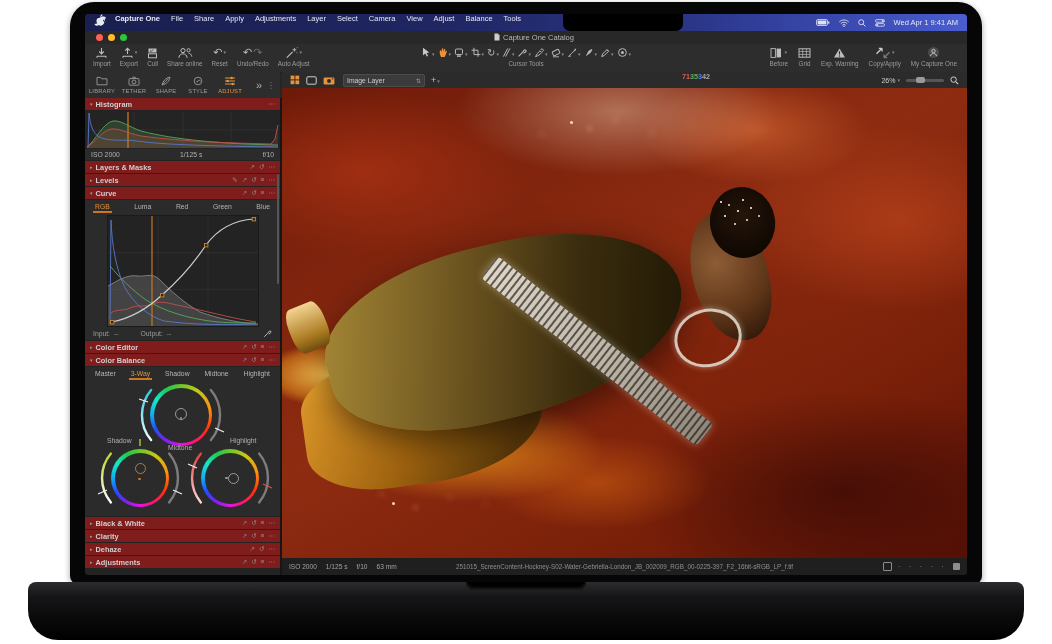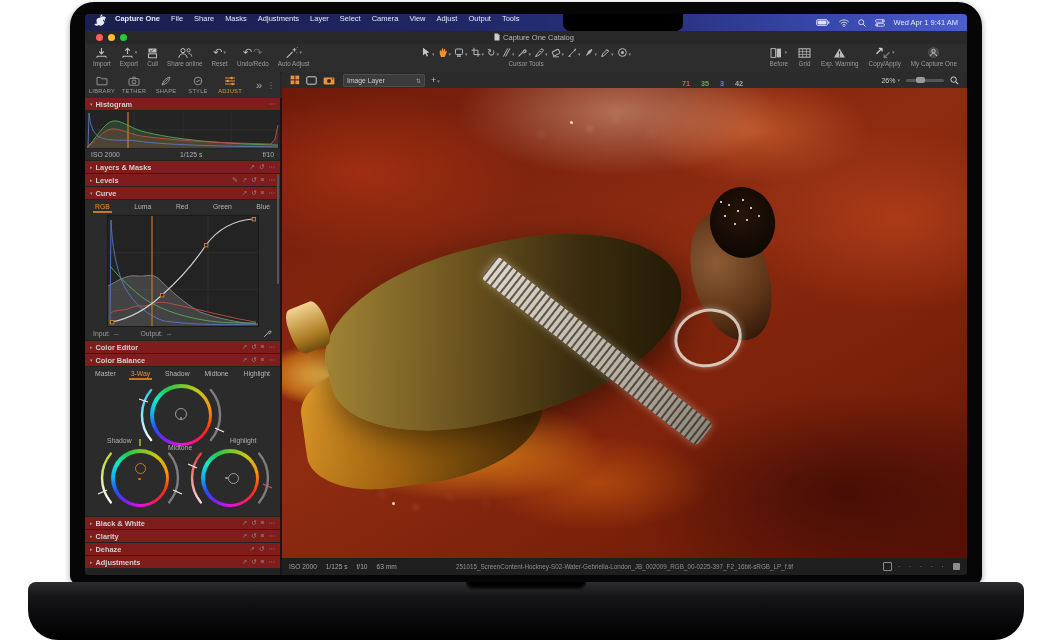--- a/index.html
+++ b/index.html
@@ -59,21 +59,21 @@
   .ts-exp{font-size:11px;}
   .ts-dots{font-size:8px;color:#8a8a8a;}
   
   .viewerbar{position:absolute;left:197px;top:58px;width:685px;height:16px;background:#2b2b2b;
         border-bottom:1px solid #191919;display:flex;align-items:center;}
   .vb-icons{display:flex;align-items:center;gap:6px;margin-left:8px;}
   .vb-select{margin-left:8px;width:74px;height:11px;background:#3b3b3b;border:1px solid #4c4c4c;
         border-radius:2px;display:flex;align-items:center;font-size:6.8px;color:#cfcfcf;padding:0 3px;}
   .vb-select .updown{margin-left:auto;font-size:6px;color:#9a9a9a;}
   .vb-plus{margin-left:6px;font-size:9px;color:#c0c0c0;display:flex;align-items:center;gap:1px;}
-  .rgbvals{position:absolute;left:400px;top:0;height:16px;display:flex;align-items:flex-end;gap:11px;
+  .rgbvals{position:absolute;left:400px;top:0;height:16px;display:flex;align-items:flex-start;
         font-size:7.2px;font-weight:bold;}
   .vr{color:#d85c52}.vg{color:#58b058}.vb{color:#6080d8}.vl{color:#a8a8a8}
   .vb-right{margin-left:auto;display:flex;align-items:center;gap:6px;padding-right:8px;}
   .zoomlvl{font-size:7px;color:#cfcfcf;display:flex;gap:2px;align-items:center;}
   .zoom-slider{width:38px;height:3px;background:#565656;border-radius:2px;position:relative;}
   .zoom-knob{position:absolute;left:10px;top:-2px;width:9px;height:6px;background:#9a9a9a;border-radius:2px;}
   
   .sidebar{position:absolute;left:0;top:84px;width:195px;height:477px;background:#232323;
         overflow:hidden;border-right:2px solid #161616;}
   .phead{height:12px;background:#7f1d1d;margin-bottom:1px;display:flex;align-items:center;
@@ -175,28 +175,28 @@
   <div class="menubar">
     <span class="apple">
       <svg width="9" height="11" viewBox="0 0 9 11">
           <path fill="#e6e8f4" d="M6.4,0.3c0.1,0.7-0.2,1.3-0.6,1.8C5.4,2.6,4.8,2.9,4.2,2.9C4.1,2.2,4.4,1.6,4.8,1.2C5.2,0.7,5.9,0.4,6.4,0.3z M8.2,8.2c-0.3,0.7-0.5,1-0.9,1.6c-0.6,0.9-1.4,2-2.4,2C4,11.8,3.8,11.2,2.8,11.2c-1,0-1.3,0.6-2.1,0.6c-1,0-1.7-1-2.3-1.9 M4.5,3.1c0.7,0,1.9-0.8,3-0.7c0.5,0,1.8,0.2,2.6,1.4C10,3.9,8.8,4.6,8.8,6.1c0,1.8,1.5,2.4,1.6,2.4"></path>
           <path fill="#e6e8f4" d="M4.4,3.2c0.6,0,1.2-0.4,2-0.4c0.7,0,1.5,0.3,2,1C7.6,4.3,7.1,5.1,7.1,6.1c0,1.1,0.6,1.8,1.3,2.2c-0.2,0.6-0.5,1.1-0.9,1.6c-0.4,0.6-0.9,1.1-1.5,1.1c-0.6,0-0.8-0.4-1.6-0.4c-0.8,0-1,0.4-1.6,0.4c-0.6,0-1.1-0.6-1.5-1.2C0.6,8.7,0.2,7,0.7,5.6C1,4.6,1.8,4,2.6,4C3.3,4,3.9,3.2,4.4,3.2z"></path>
         </svg>
     </span>
     <span class="mitem appname">Capture One</span>
     <span class="mitem">File</span>
     <span class="mitem">Share</span>
-    <span class="mitem">Masks</span>
+    <span class="mitem">Apply</span>
     <span class="mitem">Adjustments</span>
     <span class="mitem">Layer</span>
     <span class="mitem">Select</span>
     <span class="mitem">Camera</span>
     <span class="mitem">View</span>
     <span class="mitem">Adjust</span>
-    <span class="mitem">Output</span>
+    <span class="mitem">Balance</span>
     <span class="mitem">Tools</span>
     <div class="mb-right">
       <span>
           <svg width="14" height="7" viewBox="0 0 14 7">
             <rect x="0.5" y="0.5" width="11" height="6" rx="1.5" fill="none" stroke="#dfe2f2" stroke-width="0.8"></rect>
             <rect x="1.6" y="1.6" width="8.8" height="3.8" rx="0.8" fill="#dfe2f2"></rect>
             <rect x="12.2" y="2.2" width="1.2" height="2.6" rx="0.6" fill="#dfe2f2"></rect>
           </svg>
         </span>
       <span>

